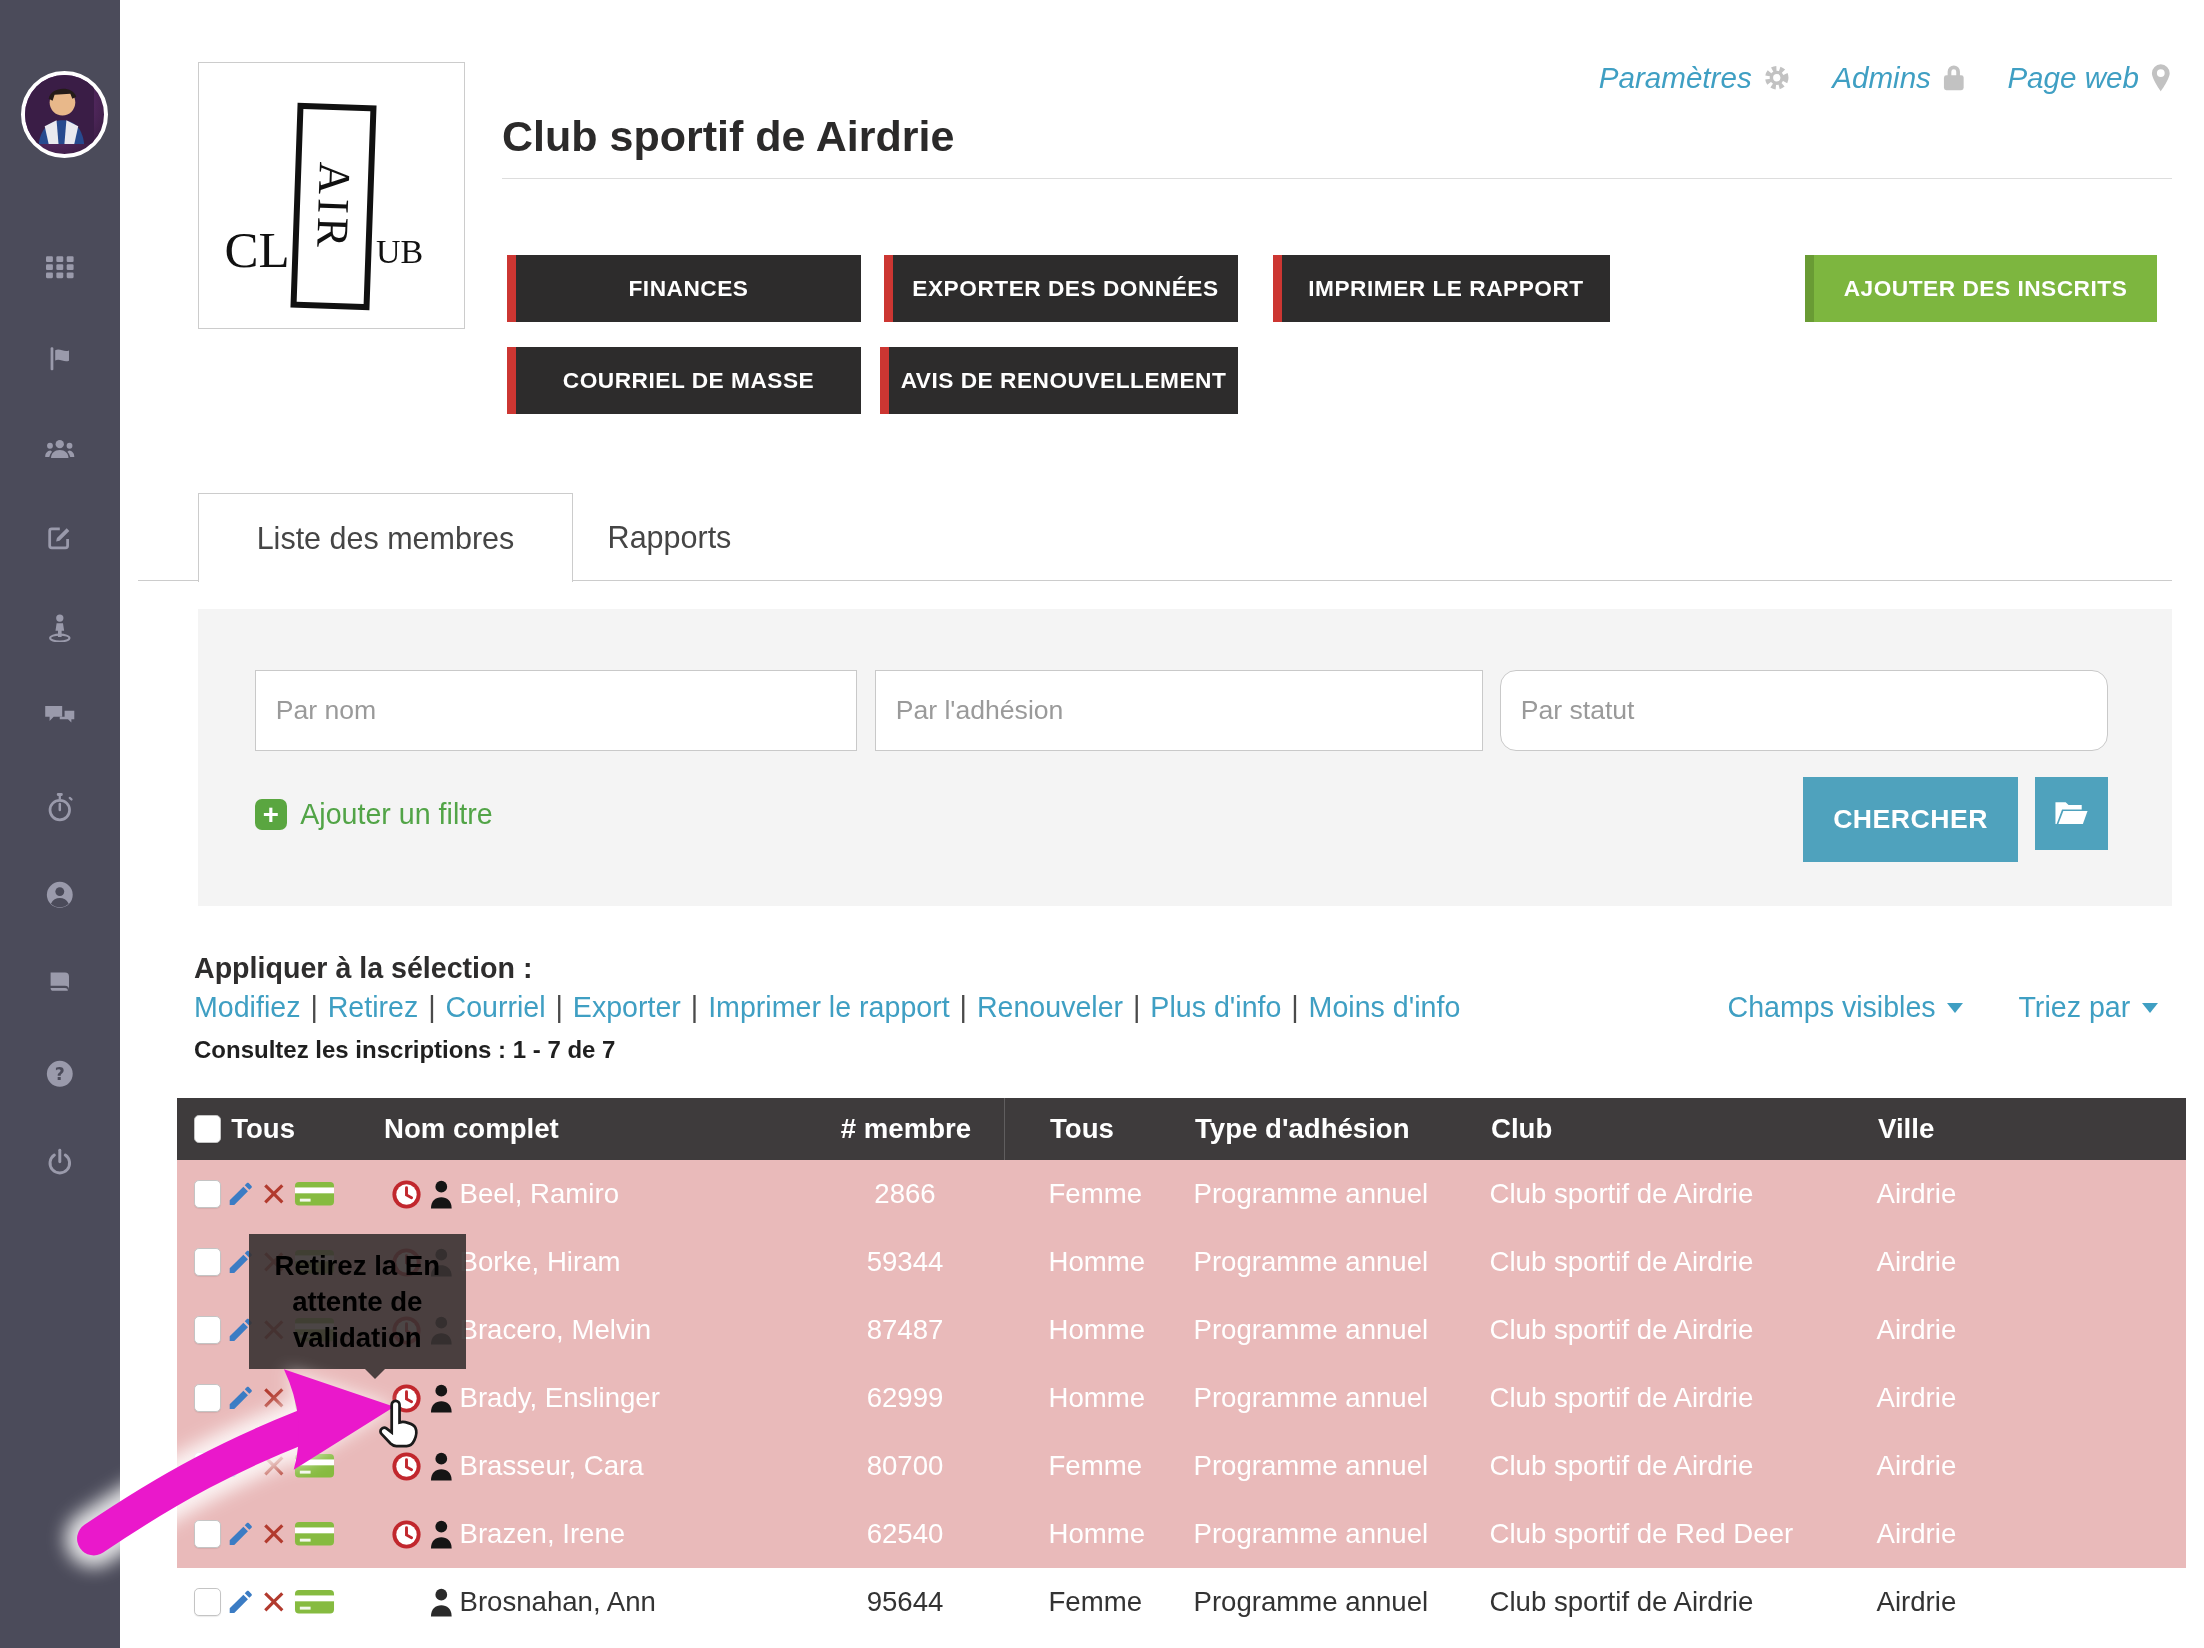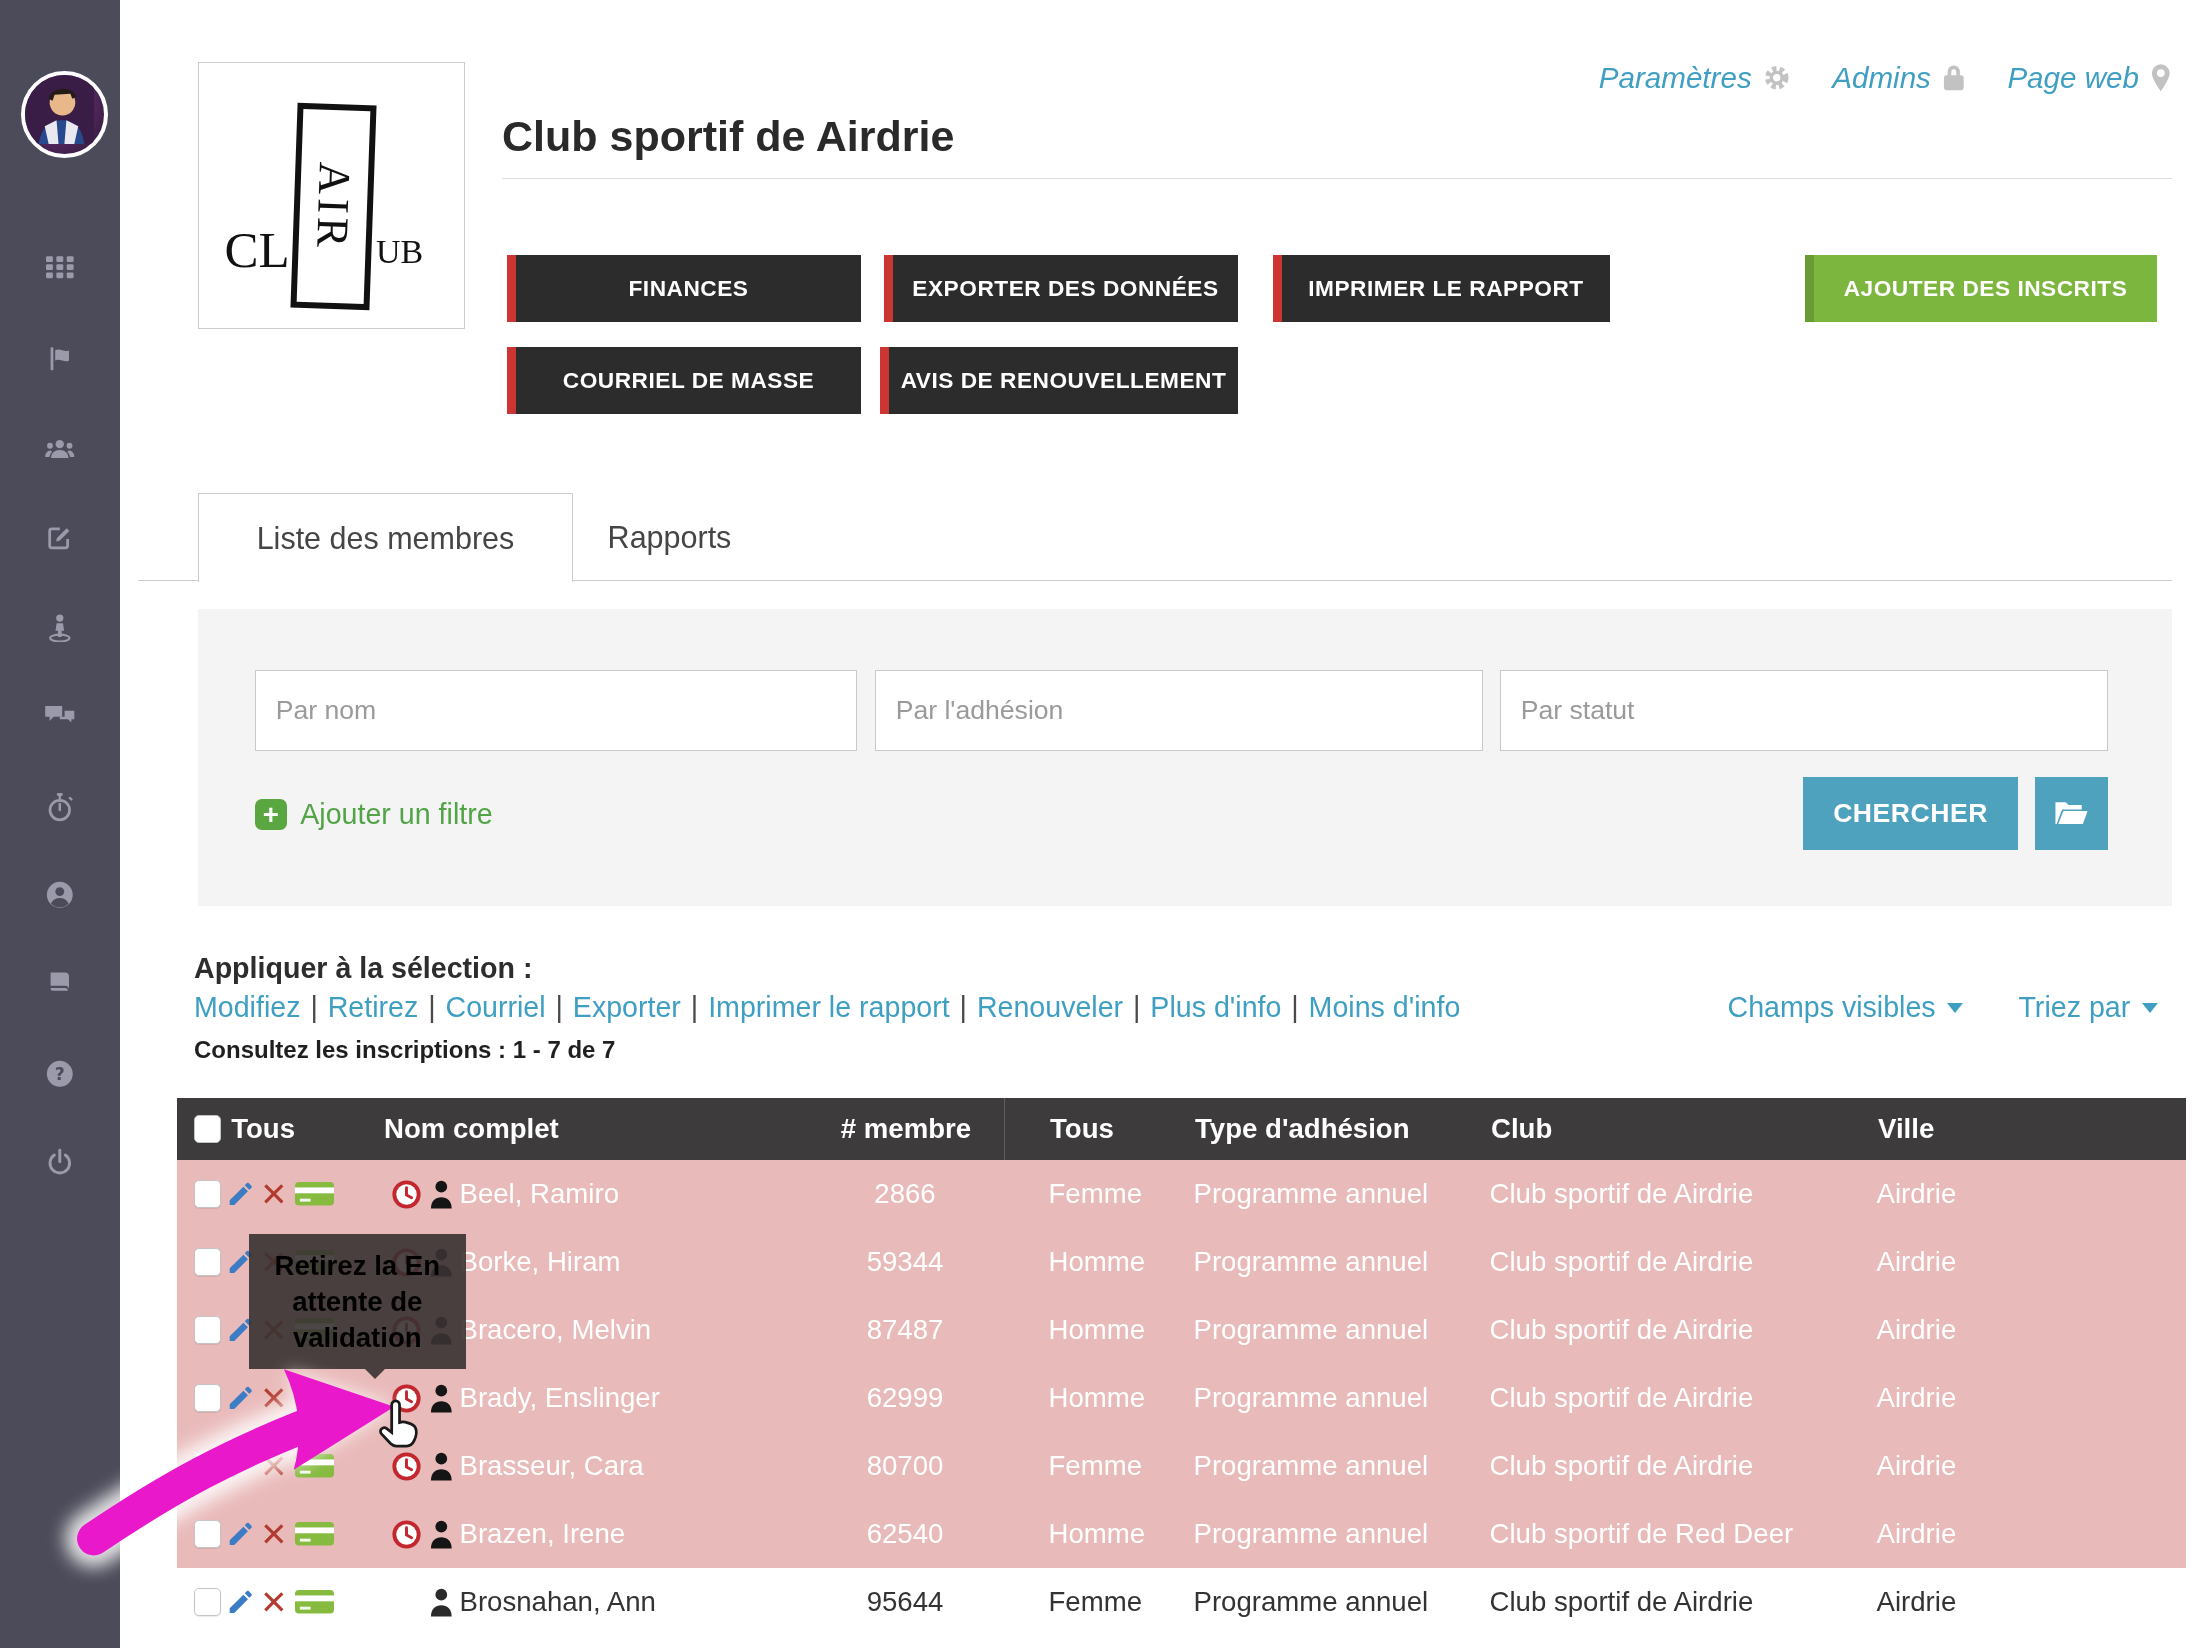--- a/index.html
+++ b/index.html
@@ -48,26 +48,26 @@
   .tab-plain{left:571px;width:197px;}
 
   
   .filter-panel{position:absolute;left:198px;top:609px;width:1974px;height:297px;background:#f4f4f4;}
   .filter-input{position:absolute;top:61px;height:81px;background:#fff;border:1px solid #c9c9c9;
                 font-size:26.6px;color:#444;padding:0 19.7px;box-sizing:border-box;
                 font-family:"Liberation Sans","DejaVu Sans",sans-serif;}
   .filter-input::placeholder{color:#9a9a9a;}
   .fi1{left:57px;width:602px;}
   .fi2{left:677px;width:608px;}
-  .fi3{left:1302px;width:608px;}
+  .fi3{left:1302px;width:608px;border-radius:16px;}
   .add-filter{position:absolute;left:57px;top:189px;display:flex;align-items:center;gap:13.8px;
               color:#52a447;font-size:28.6px;cursor:pointer;}
   .plus-box{width:31.5px;height:31.5px;background:#5aa640;border-radius:6.9px;color:#fff;display:flex;
             align-items:center;justify-content:center;font-size:27.6px;font-weight:bold;line-height:1;}
-  .search-btn{position:absolute;left:1605px;top:168px;width:215px;height:73px;background:#4fa2bd;color:#fff;
+  .search-btn{position:absolute;left:1605px;top:168px;width:215px;height:85px;background:#4fa2bd;color:#fff;
               display:flex;align-items:center;justify-content:center;font-size:26.6px;font-weight:bold;
               letter-spacing:0.5px;cursor:pointer;}
   .folder-btn{position:absolute;left:1837px;top:168px;width:73px;height:73px;background:#4fa2bd;
               display:flex;align-items:center;justify-content:center;cursor:pointer;}
 
   
   .apply-title{position:absolute;left:194px;top:952px;font-size:28.6px;font-weight:bold;color:#2e2d2d;}
   .apply-links{position:absolute;left:194px;top:991px;font-size:28.6px;color:#3f9fc3;}
   .apply-links .sep{color:#4a4a4a;padding:0 9.9px;}
   .apply-links a{color:#3f9fc3;text-decoration:none;cursor:pointer;}

